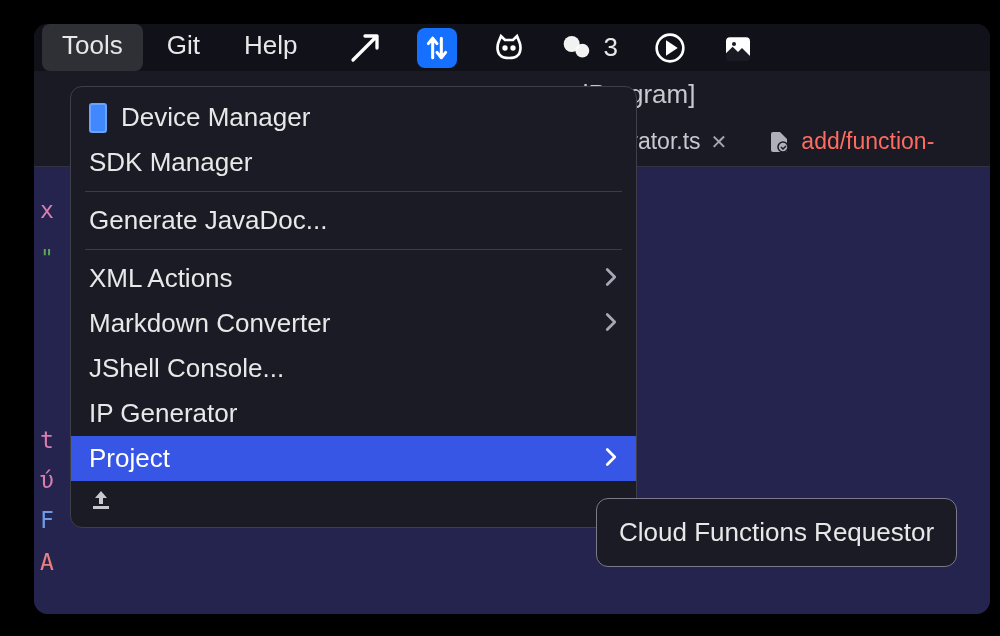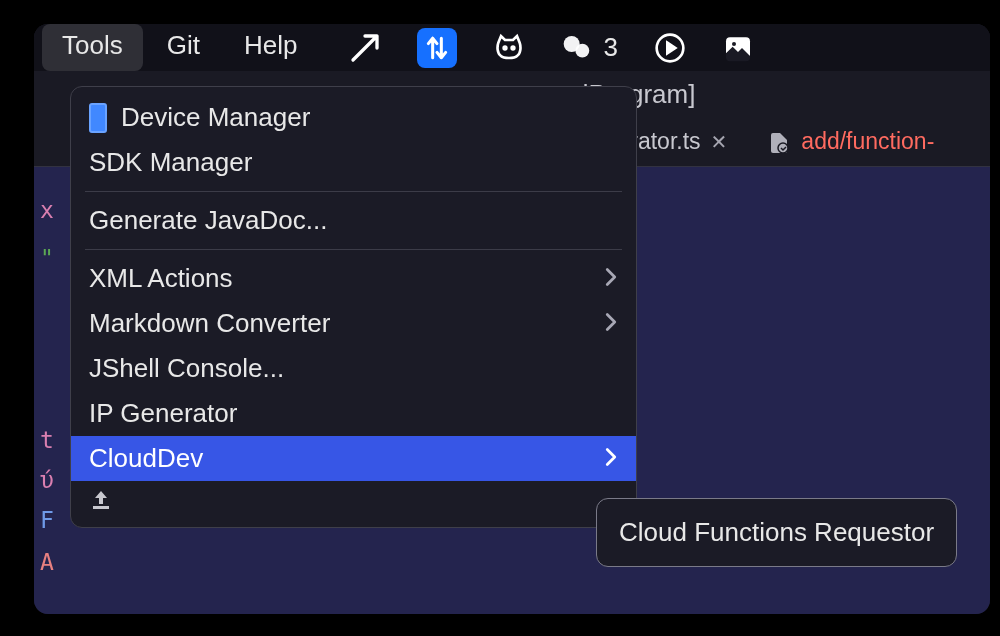--- a/index.html
+++ b/index.html
@@ -95,21 +95,20 @@
       color: #c8c8cf;
     }
     .tab {
       display: flex;
       align-items: center;
       gap: 10px;
       font-size: 23px;
     }
     .tab.red {
       color: #ff6b60;
-      align-items: flex-end;
     }
     .close-x {
       color: #a5a5b0;
       font-size: 20px;
     }
     .editor-area {
       position: absolute;
       top: 143px;
       left: 0;
       right: 0;
@@ -307,21 +306,21 @@
           </svg>
       </span>
     </div>
     <div class="dropdown-item">
       <span>JShell Console...</span>
     </div>
     <div class="dropdown-item">
       <span>IP Generator</span>
     </div>
     <div class="dropdown-item highlighted">
-      <span>CloudDev</span>
+      <span>Project</span>
       <span class="chevron">
         <svg width="14" height="20" viewBox="0 0 10 16">
             <path d="M2 2l6 6-6 6" stroke="currentColor" stroke-width="2.2" fill="none" stroke-linecap="round" stroke-linejoin="round"></path>
           </svg>
       </span>
     </div>
     <div class="dropdown-item">
       <span class="upload-icon">
         <svg viewBox="0 0 24 24" width="24" height="24" fill="#c8c8cf">
             <path d="M4 18h16v3H4zM12 3l6 7h-4v6h-4v-6H6z"></path>

